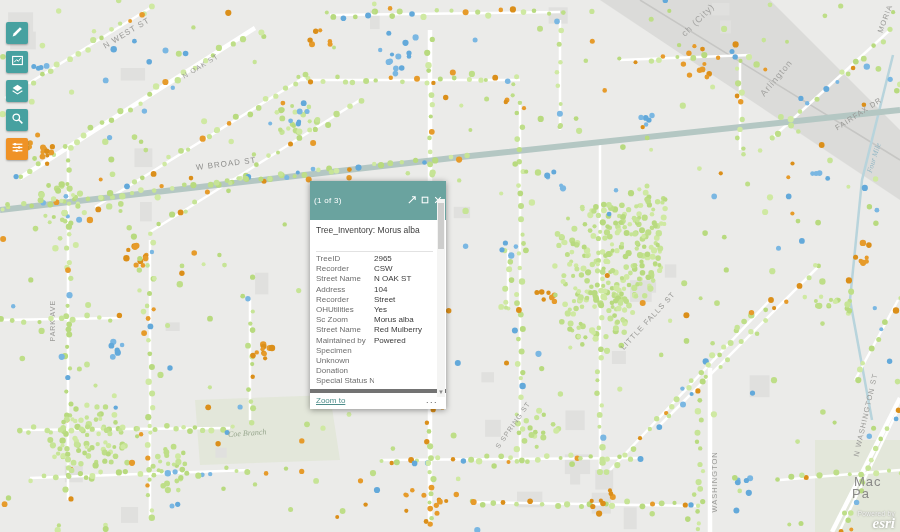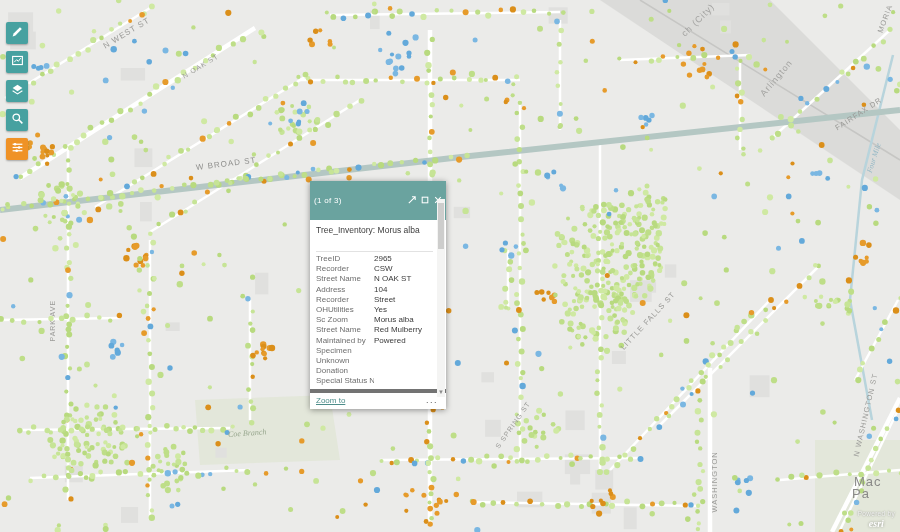--- a/index.html
+++ b/index.html
@@ -46,22 +46,22 @@
   .zoom-link{color:#4d8d8a;text-decoration:underline;font-size:8px;cursor:pointer;}
   .more-dots{color:#555;letter-spacing:1.5px;font-size:9px;cursor:pointer;line-height:5px;}
   .scrollbar{position:absolute;right:1px;top:20px;bottom:20px;width:8px;background:#f4f4f3;}
   .scroll-thumb{position:absolute;top:2px;left:1px;width:6px;height:46px;background:#cdcdcc;cursor:pointer;}
   .scroll-arrow{position:absolute;right:1px;width:8px;height:9px;color:#8b8b8b;font-size:6px;
     text-align:center;line-height:9px;cursor:pointer;background:#f4f4f3;}
   .scroll-up{top:18px;} .scroll-down{bottom:12px;}
   
   .attribution{position:absolute;right:5px;bottom:2px;text-align:right;color:#fff;z-index:15;}
   .powered{font-size:6.5px;color:#f2f2f2;text-shadow:0 0 2px rgba(0,0,0,.45);letter-spacing:.3px;}
-  .esri{font-size:10px;font-style:italic;font-weight:bold;line-height:13px;
-    text-shadow:0 0 3px rgba(0,0,0,.4);font-family:"Liberation Serif",serif;text-align:center;}
+  .esri{font-size:15px;font-style:italic;font-weight:bold;line-height:13px;
+    text-shadow:0 0 3px rgba(0,0,0,.4);font-family:"Liberation Serif",serif;}
 </style>
 </head>
 <body>
 
 <div class="stage">
 
   <svg class="map" id="basemap" width="900" height="532" viewBox="0 0 900 532">
       <rect x="0" y="0" width="900" height="532" fill="#ebebe9"></rect>
       <polygon points="600,0 770,0 900,130 900,200" fill="#dbdbd9"></polygon>
       <line x1="640" y1="0" x2="900" y2="160" stroke="#c6c6c4" stroke-width="1.5"></line>

